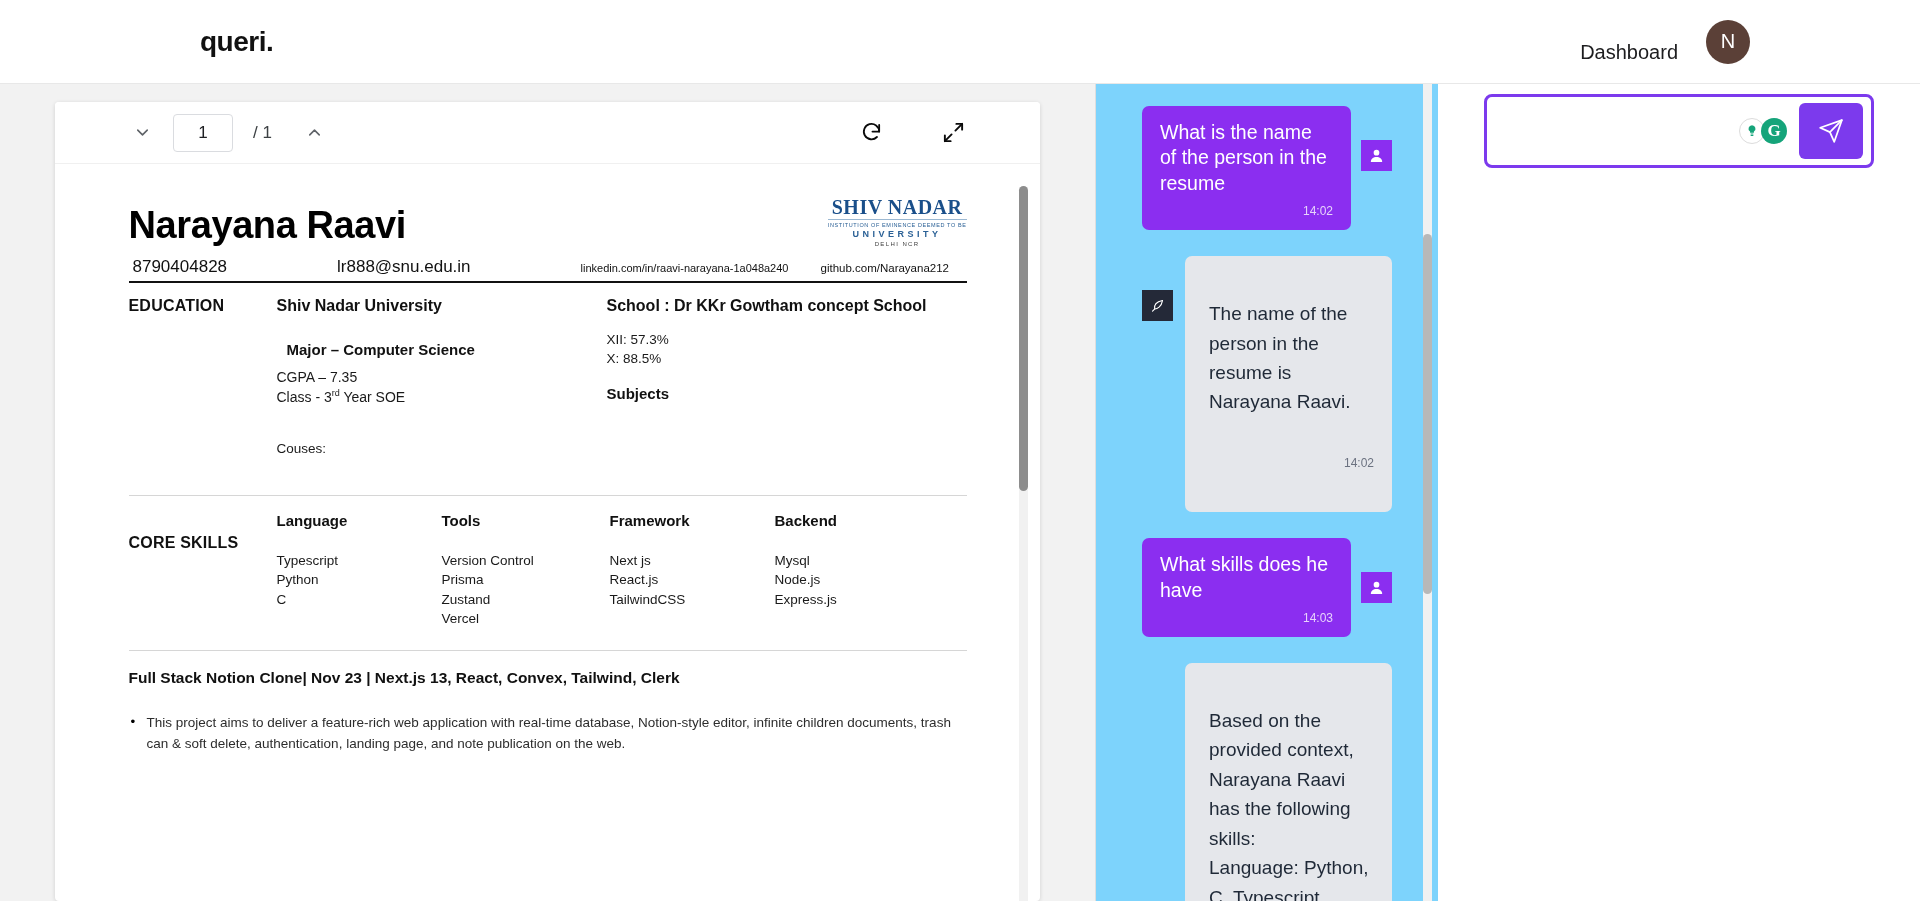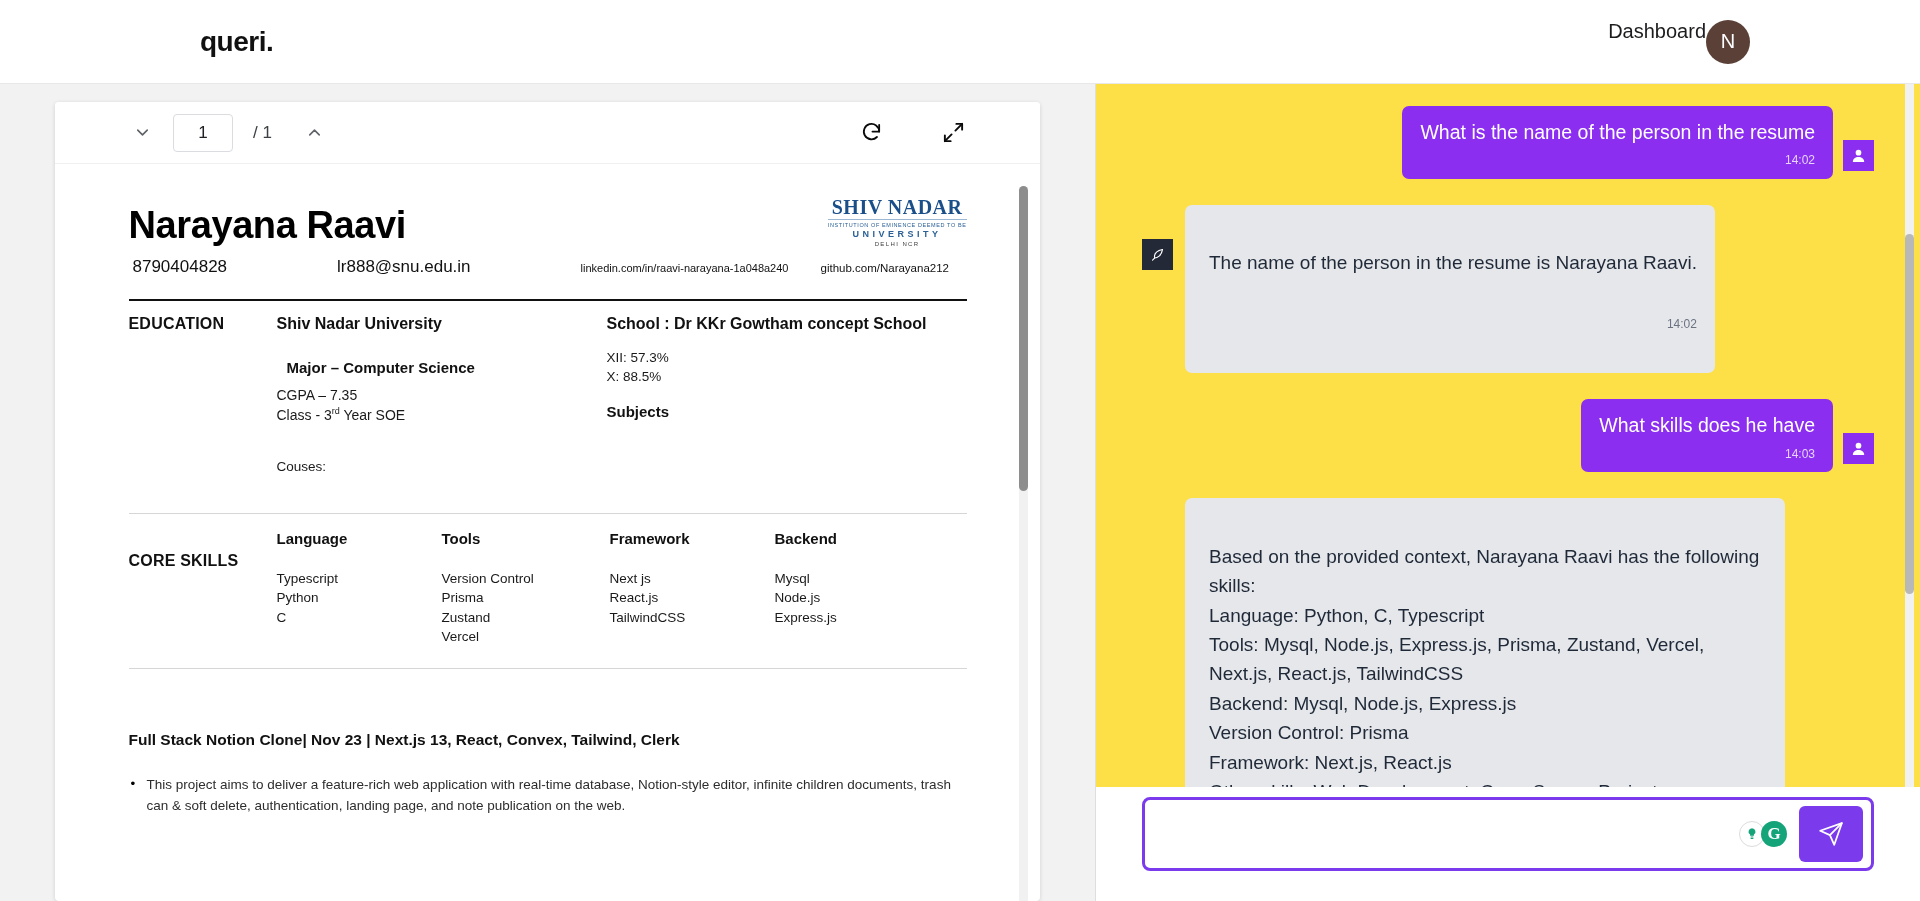--- a/index.html
+++ b/index.html
@@ -16,21 +16,21 @@
     border-bottom: 1px solid #e8e8e8;
     display: flex; align-items: center;
     position: relative;
   }
   .brand {
     font-size: 28px; font-weight: 700; color: #111;
     margin-left: 200px; letter-spacing: -0.5px;
   }
   .header-right {
     margin-left: auto; margin-right: 170px;
-    display: flex; align-items: flex-start; 
+    display: flex; align-items: flex-end; gap: 28px;
   }
   .nav-link {
     font-size: 20px; color: #1d1d1f; text-decoration: none;
     font-weight: 400;
   }
   .avatar-circle {
     width: 44px; height: 44px; border-radius: 50%;
     background: #5b4037; color: #fff;
     display: flex; align-items: center; justify-content: center;
     font-size: 20px; font-weight: 400;
@@ -110,21 +110,21 @@
     padding-top: 2px; white-space: nowrap;
   }
   .snu-sub2 {
     font-size: 9px; color: #2b6196; letter-spacing: 3.5px;
     font-weight: 600; margin-top: 1px;
   }
   .snu-sub3 { font-size: 6px; color: #3c3c3c; letter-spacing: 1.4px; margin-top: 2px; }
 
   .contact-row {
     display: flex; align-items: baseline; margin-top: 10px;
-    border-bottom: 2.5px solid #111; padding-bottom: 22px;
+    border-bottom: 2.5px solid #111; padding-bottom: 4px;
   }
   .c-phone { font-size: 17px; margin-left: 4px; }
   .c-email { font-size: 17px; margin-left: 110px; }
   .c-link  { font-size: 11px; margin-left: 110px; }
   .c-link2 { font-size: 11.5px; margin-left: 32px; }
 
   .sec-row { display: flex; margin-top: 14px; }
   .sec-label {
     width: 148px; font-size: 16px; font-weight: 700;
     letter-spacing: .2px; flex-shrink: 0;
@@ -144,33 +144,33 @@
 
   .hr-line { border-top: 1px solid #d6d6d6; margin: 18px 0 0 0; }
 
   .skills-grid { display: flex; width: 100%; }
   .skill-col { width: 165px; }
   .skill-col.w-tools { width: 168px; }
   .skill-col h4 { font-size: 15px; font-weight: 700; margin-bottom: 22px; }
   .skill-col div { font-size: 13.5px; line-height: 1.42; color: #1a1a1a; }
   .core-label { padding-top: 22px; }
 
-  .proj-title { font-size: 15.5px; font-weight: 700; margin-top: 44px; }
+  .proj-title { font-size: 15.5px; font-weight: 700; }
   .proj-bullet {
     font-size: 13.5px; line-height: 1.55; margin-top: 26px;
     padding-left: 18px; position: relative; color: #2d2d2d;
   }
   .proj-bullet::before {
     content: "•"; position: absolute; left: 2px; top: -1px; color: #000;
   }
 
   
   .chat-pane {
-    flex: 1; height: 100%; background: #fde047;
-    display: flex; flex-direction: column; position: relative;
+    flex: 1; height: 100%; background: #7dd3fc;
+    display: flex; flex-direction: row; position: relative;
   }
   .chat-scroll {
     flex: 1; overflow: hidden; padding: 22px 46px 0 46px;
     position: relative;
   }
   .msg-row { display: flex; margin-bottom: 26px; align-items: flex-start; }
   .msg-row.user { justify-content: flex-end; }
   .bubble {
     border-radius: 7px; padding: 14px 18px 10px 18px;
     max-width: 480px; position: relative;

